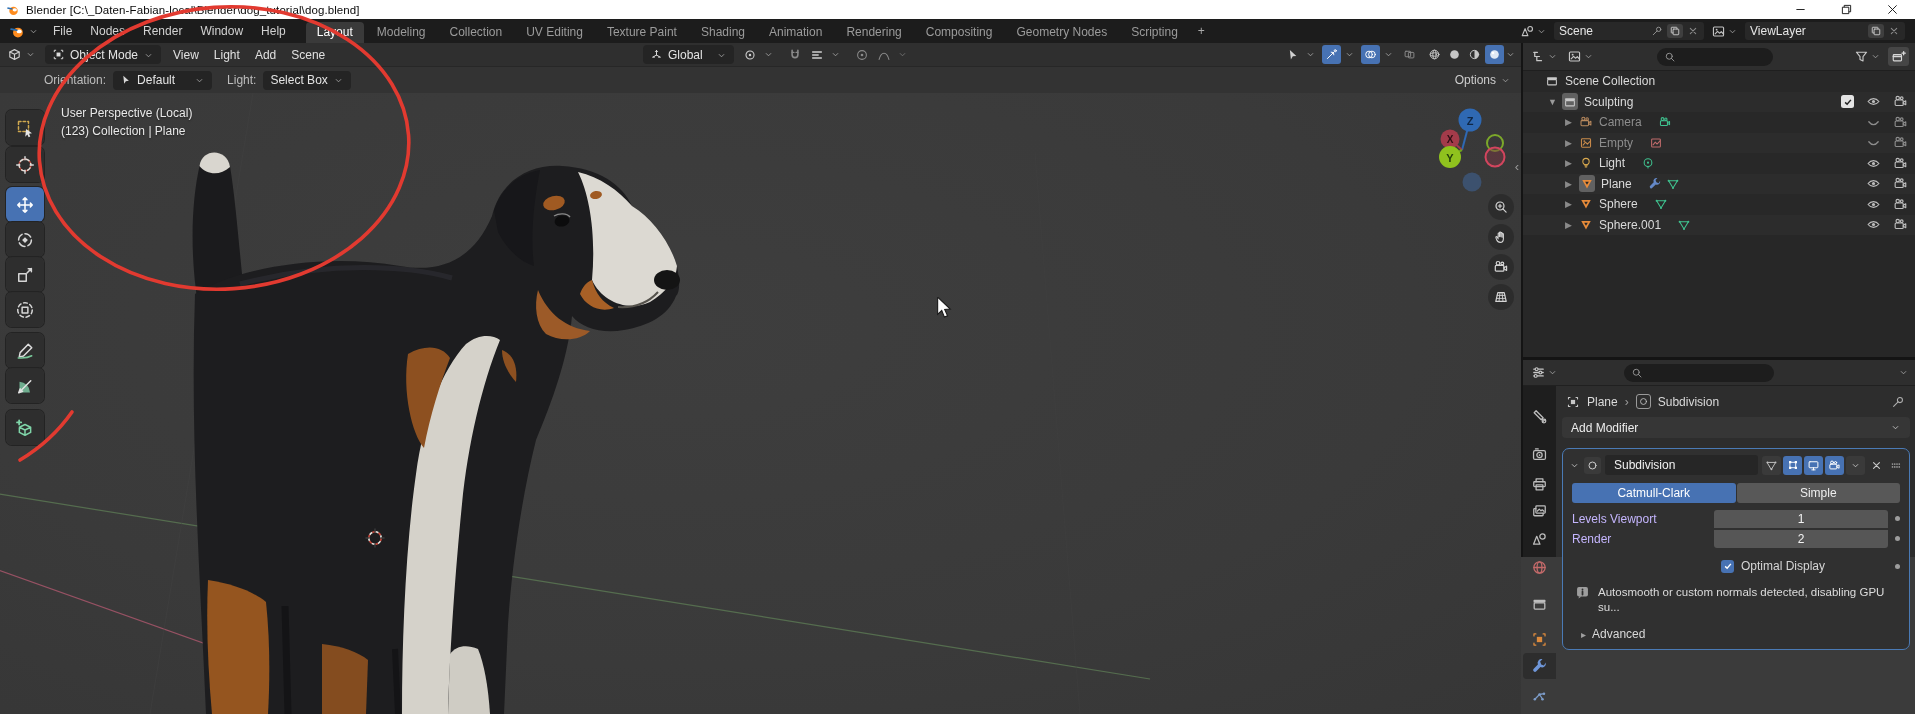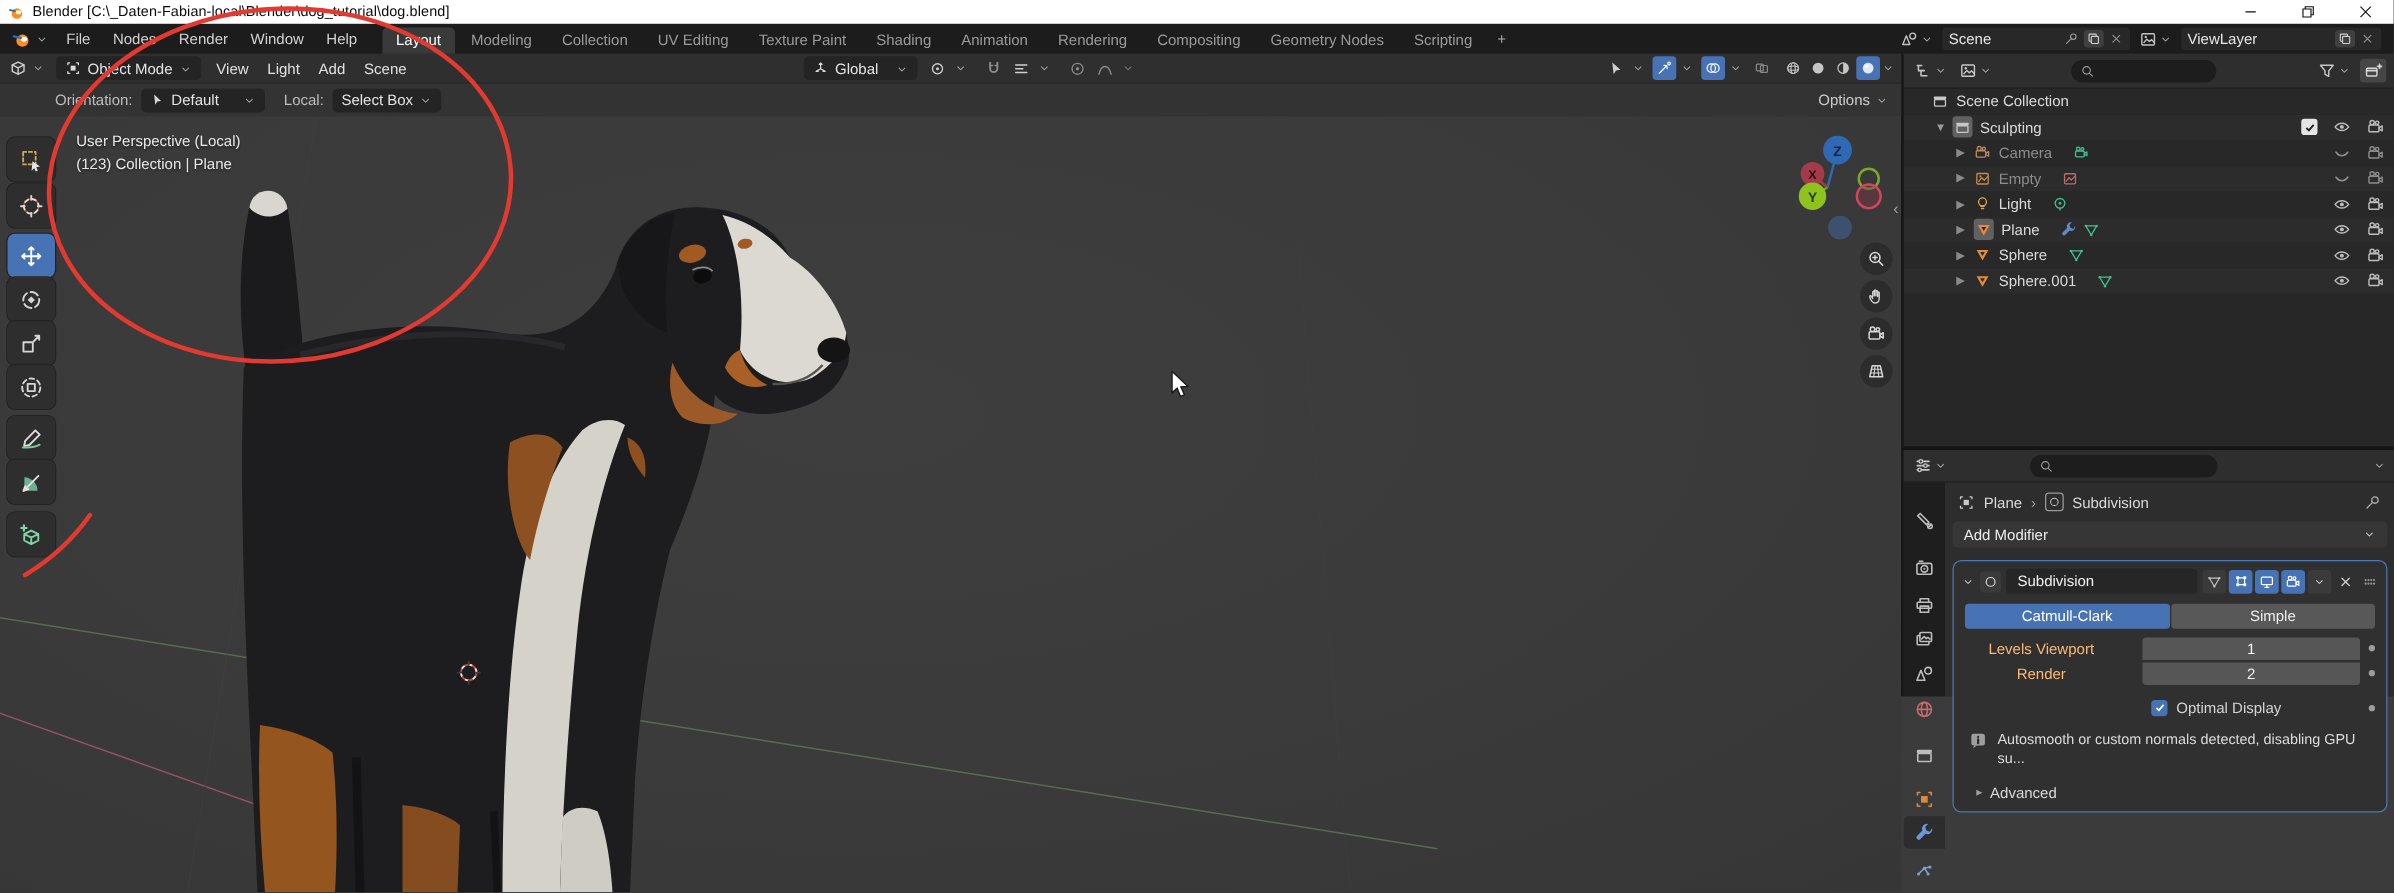--- a/index.html
+++ b/index.html
@@ -81,21 +81,21 @@
   .modbox{margin:0 5px 0 6px;border:1px solid #4a7ab5;border-radius:7px;background:#303030;
     padding:5px 6px 8px}
   .mod-head{display:flex;align-items:center;gap:4px;height:22px}
   .mod-name{flex:1;background:#262626;border-radius:3px;height:20px;display:flex;
     align-items:center;padding:0 9px;color:#f0f0f0}
   .seg{display:flex;gap:1px;margin:7px 3px 6px}
   .seg div{flex:1;height:20px;border-radius:3px;display:flex;align-items:center;
     justify-content:center;background:#585858;color:#eee}
   .seg .on{background:#4772b3;color:#fff}
   .prow{display:flex;align-items:center;height:19px;margin:1px 3px}
-  .plabel{width:142px;text-align:center;padding-right:20px;color:#fdba74;white-space:nowrap}
+  .plabel{width:142px;text-align:left;padding-right:20px;color:#c4b5fd;white-space:nowrap}
   .pfield{flex:1;background:#565656;height:18px;border-radius:2px;display:flex;
     align-items:center;justify-content:center;color:#f4f4f4}
   .pdot{width:5px;height:5px;border-radius:50%;background:#9d9d9d;margin-left:7px;flex:none}
   .chkrow{display:flex;align-items:center;height:20px;margin:8px 3px 2px 152px}
   .chk{width:13px;height:13px;background:#4772b3;border-radius:3px;display:flex;
     align-items:center;justify-content:center;margin-right:7px}
   .info-row{display:flex;align-items:flex-start;gap:8px;margin:9px 4px 0 6px;
     color:#dcdcdc;font-size:11.5px;line-height:15px}
   .adv-row{display:flex;align-items:center;gap:6px;margin:12px 4px 0 12px;color:#d9d9d9}
   #annotation,#mousecursor{position:absolute;pointer-events:none;z-index:60}
@@ -441,21 +441,21 @@
         <span class="ic" style="color:#d8d8d8">
           <svg width="12" height="12" viewBox="0 0 16 16" fill="none" stroke="currentColor" stroke-width="1.2" stroke-linecap="round" stroke-linejoin="round">
             <path d="M4.4 2.2 11.8 9l-4 .5L5.6 13z" fill="currentColor" stroke="none"></path>
           </svg>
         </span>
       <span style="order:2">Default</span>
     <span style="order:3;margin-left:14px"><span class="ic" style="color:#a8a8a8"><svg width="11" height="11" viewBox="0 0 16 16" fill="none" stroke="currentColor" stroke-width="1.2" stroke-linecap="round" stroke-linejoin="round">
               <path d="M4.7 6.6 8 9.9l3.3-3.3"></path>
             </svg></span></span>
       </span>
-    <span style="color:#bdbdbd;margin-left:8px">Local:</span>
+    <span style="color:#bdbdbd;margin-left:8px">Light:</span>
     <span class="dd" id="drag-dd">
       <span>Select Box</span>
     <span class="ic" style="color:#a8a8a8">
           <svg width="11" height="11" viewBox="0 0 16 16" fill="none" stroke="currentColor" stroke-width="1.2" stroke-linecap="round" stroke-linejoin="round">
             <path d="M4.7 6.6 8 9.9l3.3-3.3"></path>
           </svg>
         </span>
       </span>
     <span style="position:absolute;right:10px;display:flex;align-items:center;gap:4px" class="" id="options-dd">
       <span>Options</span>

